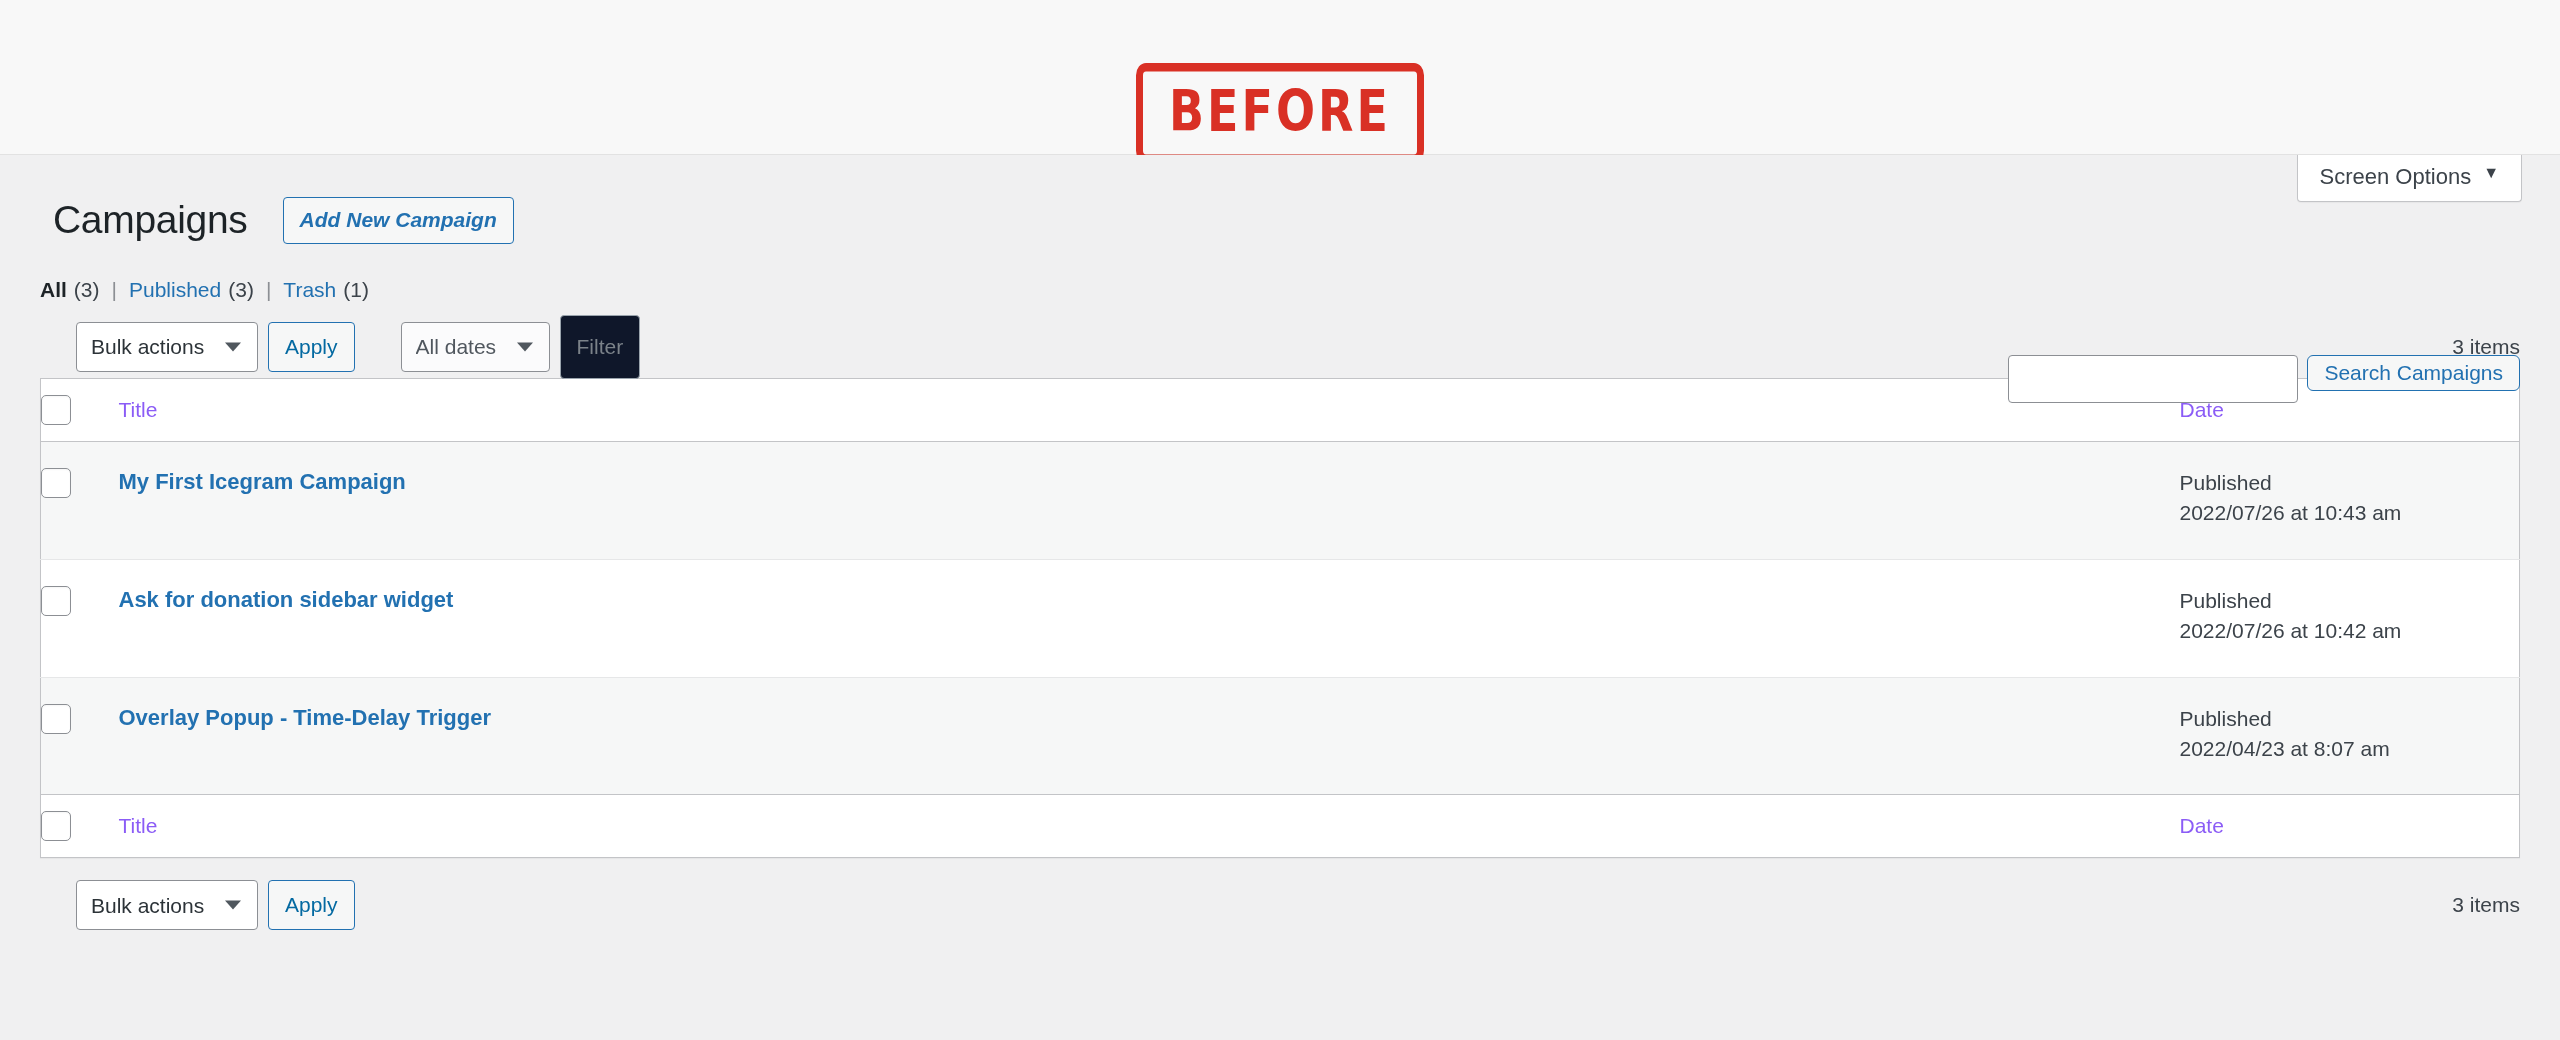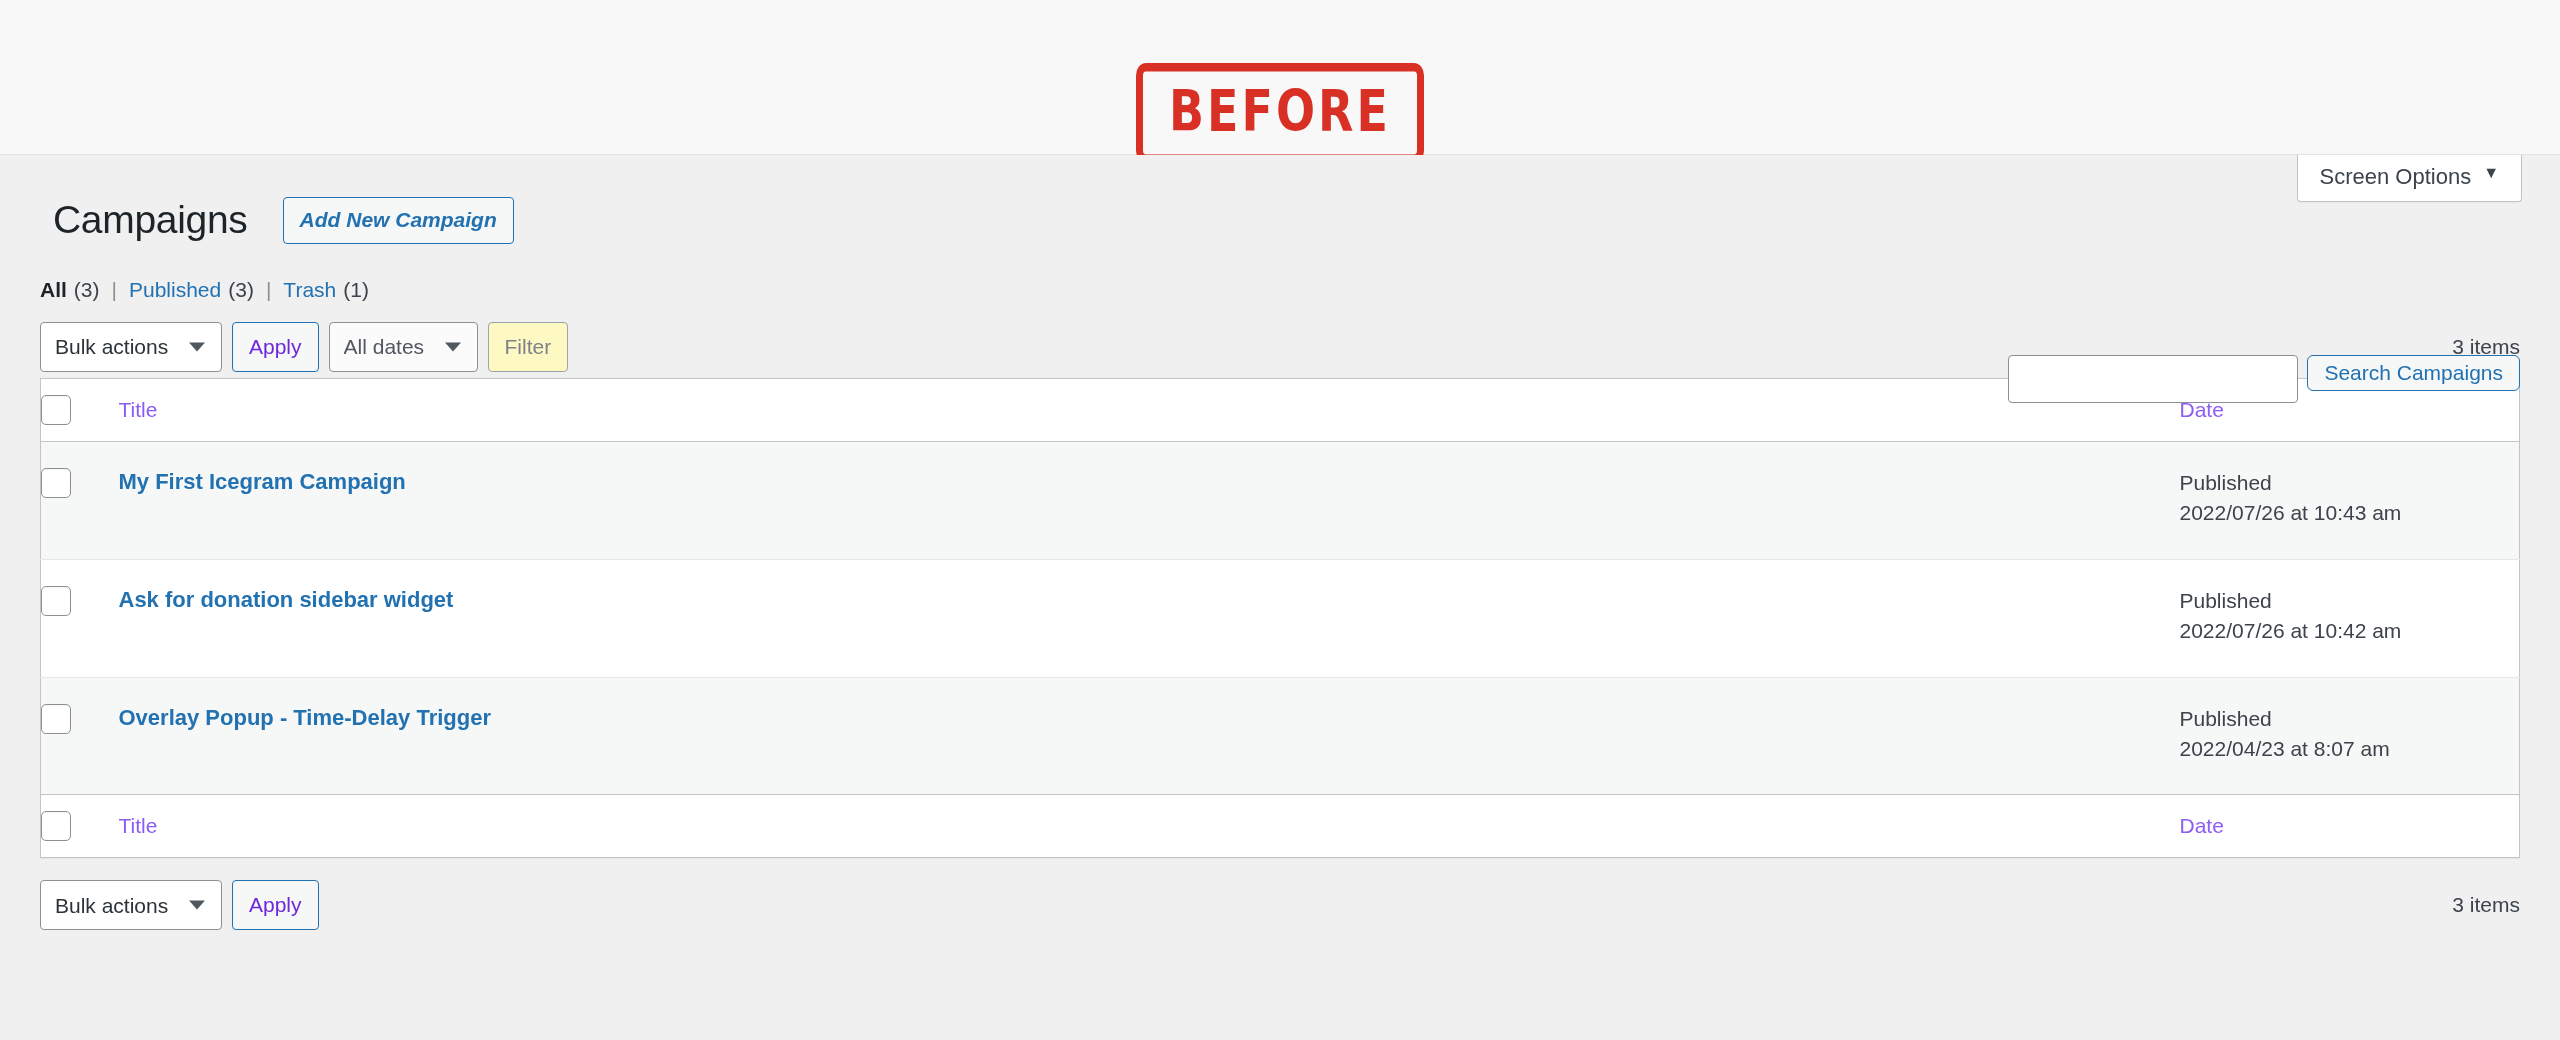--- a/index.html
+++ b/index.html
@@ -165,51 +165,52 @@
     background: #fff;
     border: 1px solid #8c8f94;
     border-radius: 4px;
     color: #2c3338;
     font-size: 21px;
     font-family: "Liberation Sans", sans-serif;
     height: 50px;
     padding: 0 52px 0 14px;
     cursor: pointer;
     line-height: 1.2;
+    margin-left: 36px;
   }
   select.wp-select.muted { background: #fbfbfc; color: #50575e; }
   .select-wrap .arrow {
     position: absolute;
     right: 17px;
     top: 50%;
     transform: translateY(-50%);
     pointer-events: none;
     width: 0; height: 0;
     border-left: 8px solid transparent;
     border-right: 8px solid transparent;
     border-top: 9px solid #50575e;
   }
   .btn-apply {
     background: #f6f7f7;
     border: 1px solid #2271b1;
-    color: #6d28d9;
+    color: #0369a1;
     border-radius: 4px;
     font-size: 21px;
     height: 50px;
     padding: 11px 16px;
     cursor: pointer;
     font-family: "Liberation Sans", sans-serif;
   }
   .btn-filter {
-    background: #fef9c3;
+    background: #0f172a;
     border: 1px solid #9aa4ad;
     color: #7b8289;
     border-radius: 4px;
     font-size: 21px;
-    height: 50px;
+    height: 64px;
     padding: 0 16px;
     cursor: pointer;
     font-family: "Liberation Sans", sans-serif;
   }
   .items-count {
     position: absolute;
     right: 0;
     font-size: 21px;
     color: #3c434a;
   }

